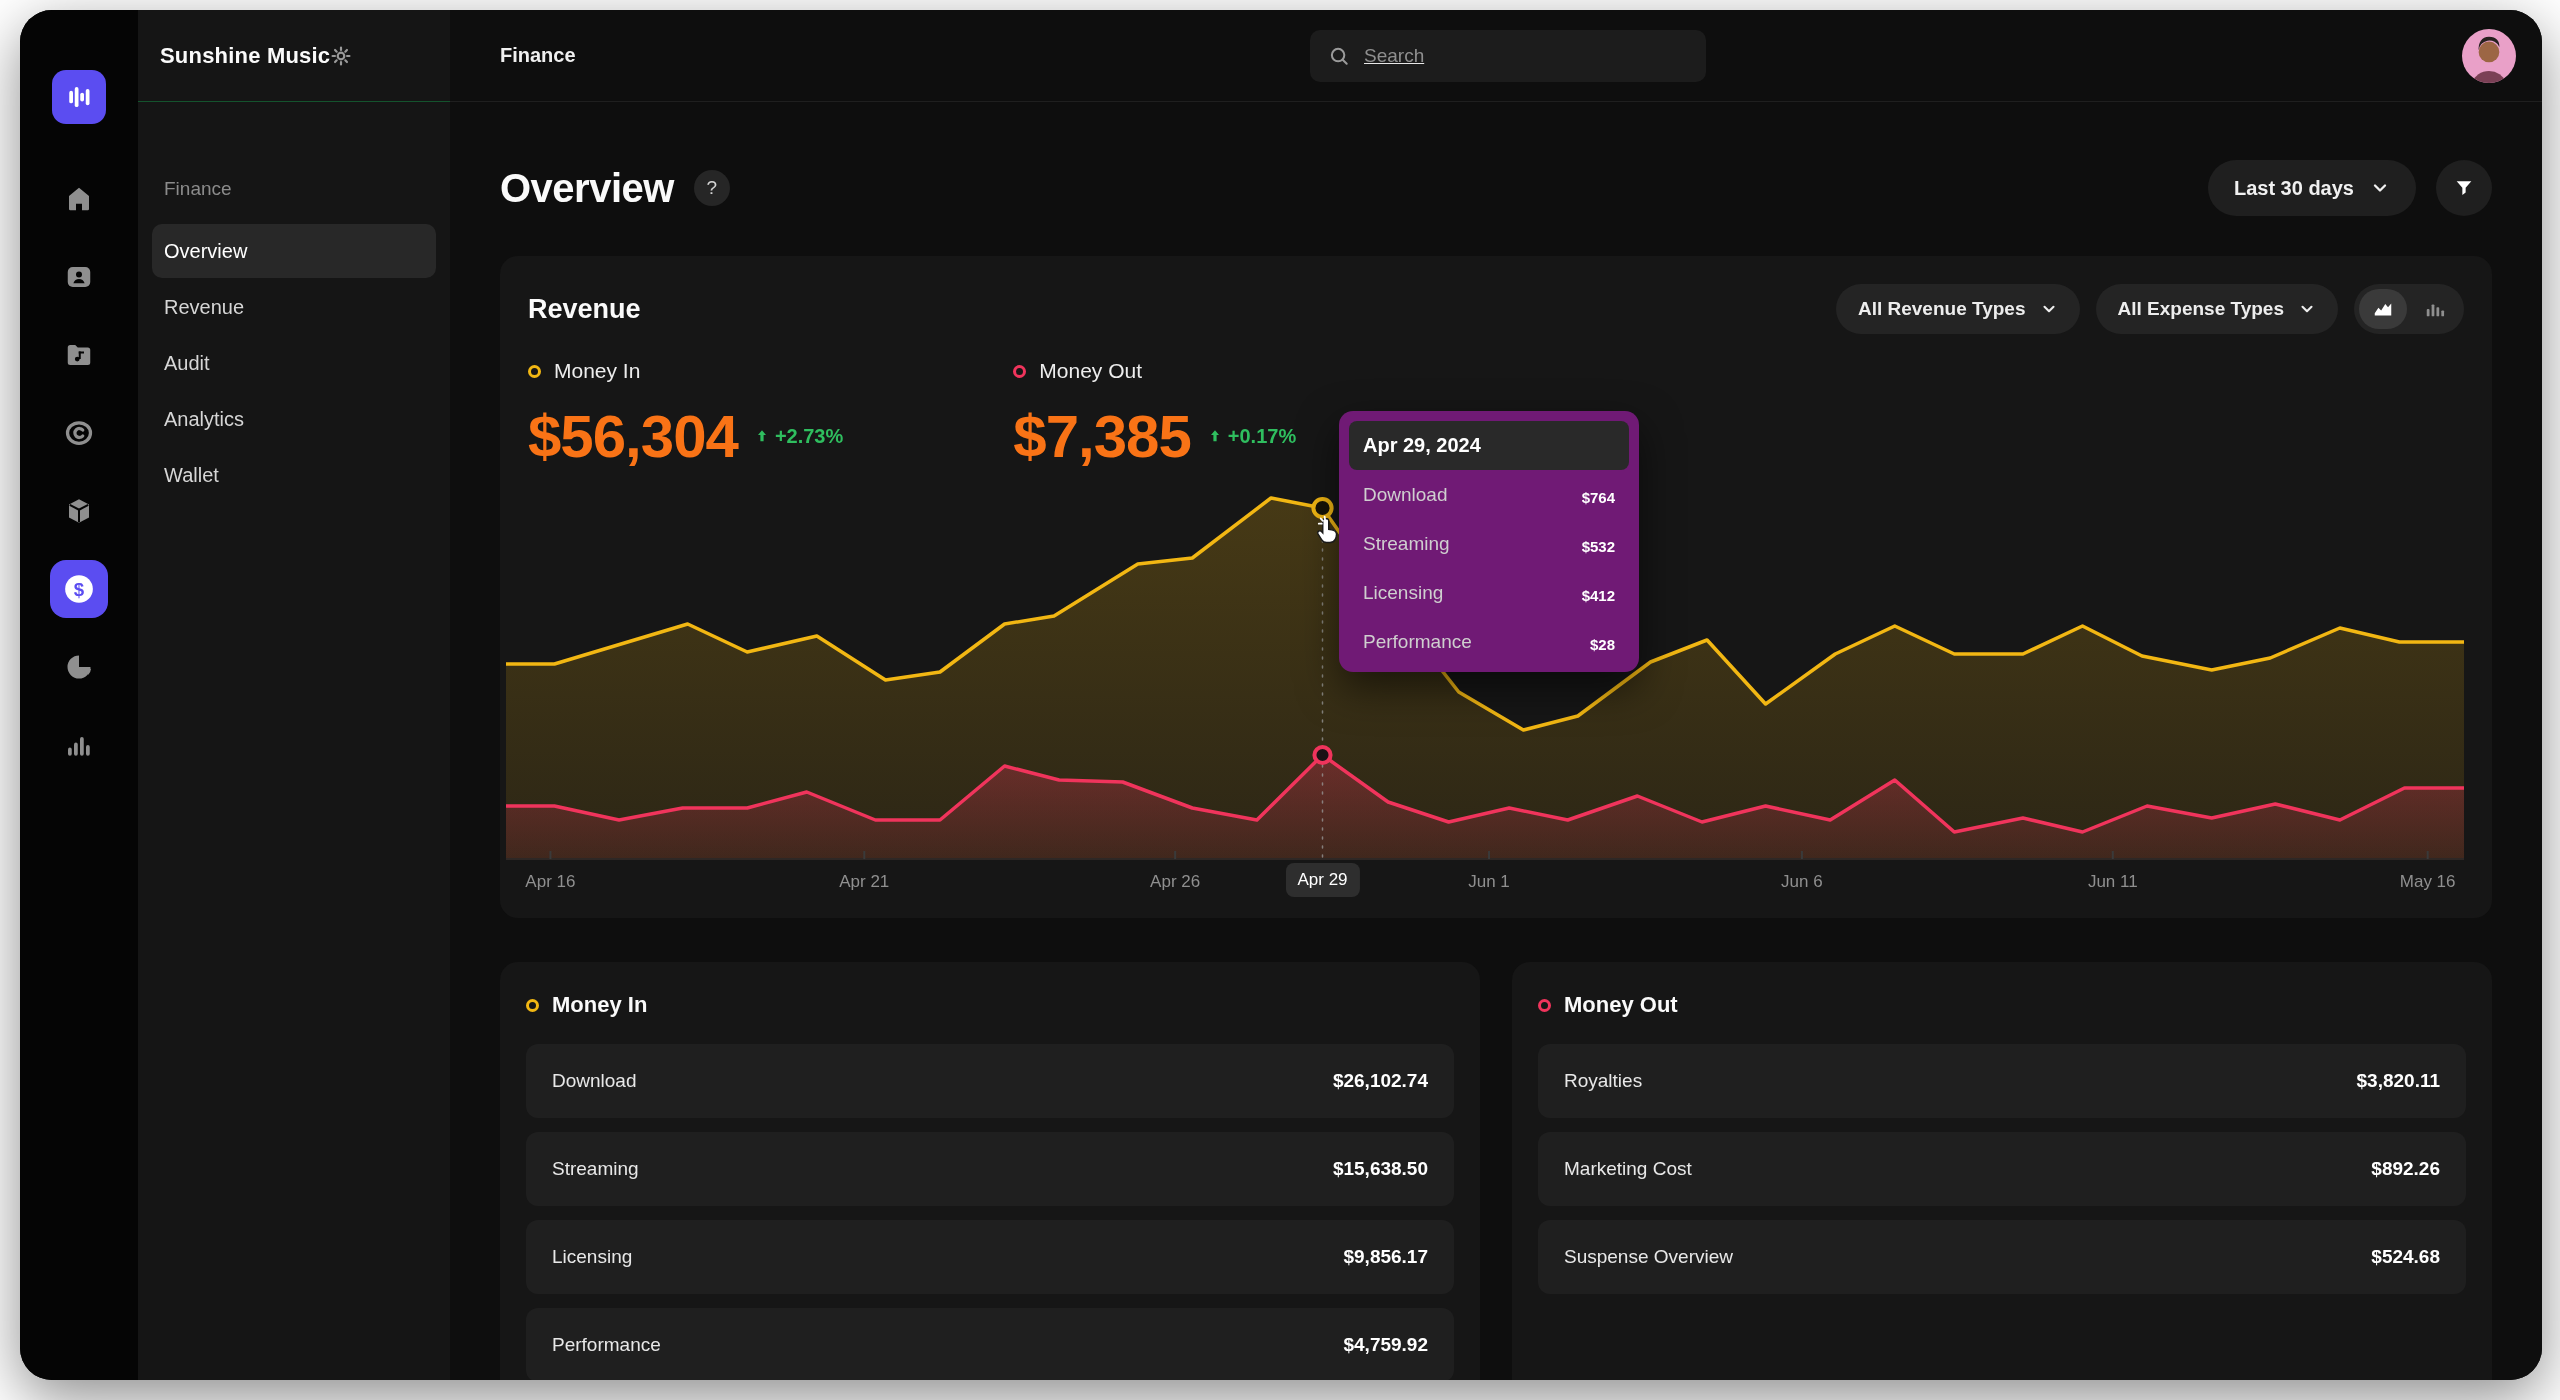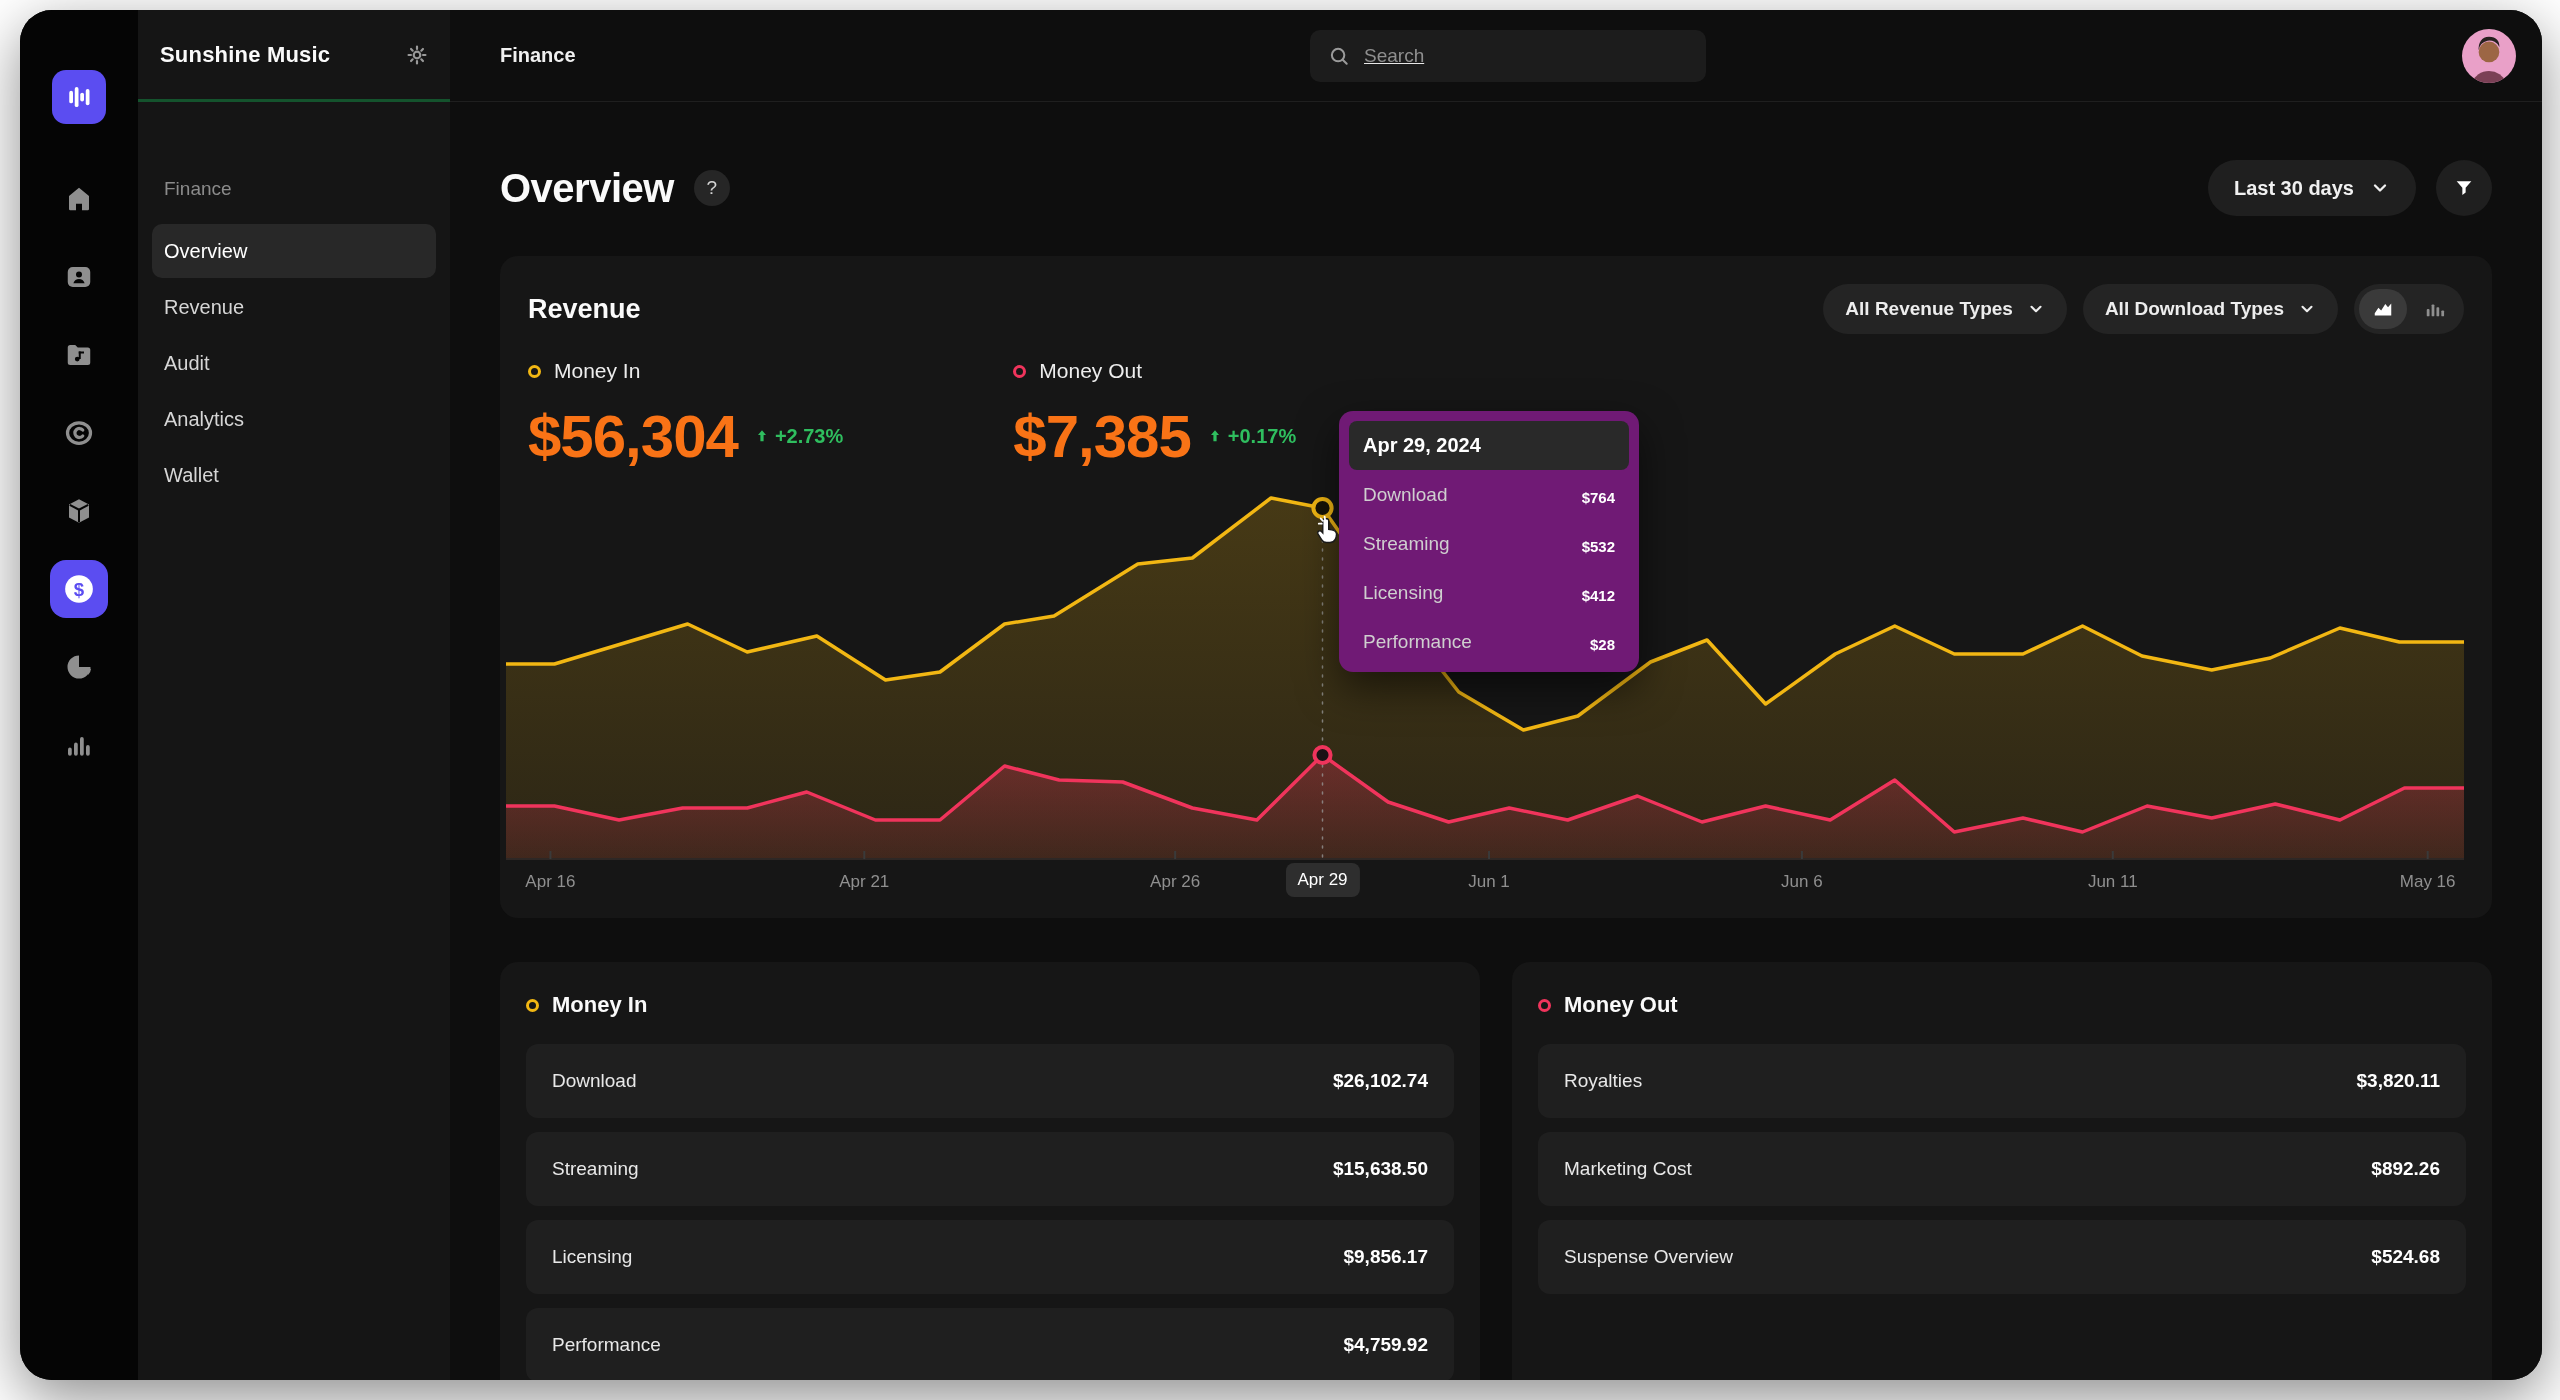--- a/index.html
+++ b/index.html
@@ -13,22 +13,22 @@
 
   
   .rail { grid-row:1/3; grid-column:1; background:#050505; display:flex; flex-direction:column; align-items:center; padding-top:60px; }
   .logo-tile { width:54px; height:54px; border-radius:14px; background:#5B4DF1; display:flex; align-items:center; justify-content:center; cursor:pointer; }
   .rail-nav { margin-top:46px; display:flex; flex-direction:column; gap:20px; align-items:center; }
   .rail-btn { width:58px; height:58px; border:none; background:transparent; border-radius:16px; color:#8f8f8f;
               display:flex; align-items:center; justify-content:center; cursor:pointer; }
   .rail-btn.active { background:#5B4DF1; color:#ffffff; }
 
   
-  .side-head { grid-row:1; grid-column:2; background:#151515; border-bottom:3px solid #14532d;
-               display:flex; align-items:center; justify-content:space-between; padding:0 22px; }
+  .side-head { grid-row:1; grid-column:2; background:#151515; border-bottom:1px solid #14532d;
+               display:flex; align-items:center; justify-content:flex-start; padding:0 22px; }
   .brand-name { font-size:22px; font-weight:700; color:#fafafa; letter-spacing:.2px; }
   .gear-btn { background:none; border:none; color:#9a9a9a; cursor:pointer; display:flex; }
   .sidebar { grid-row:2; grid-column:2; background:#151515; padding:76px 14px 0; }
   .section-label { color:#8b8b8b; font-size:19px; padding:0 12px; margin-bottom:24px; }
   .side-item { height:54px; display:flex; align-items:center; padding:0 12px; border-radius:10px;
                color:#d6d6d6; font-size:20px; margin-bottom:2px; cursor:pointer; }
   .side-item.active { background:#282828; color:#ffffff; }
 
   
   .topbar { grid-row:1; grid-column:3; background:#0e0e0e; border-bottom:1px solid #1f1f1f;
@@ -244,21 +244,21 @@
     <section class="revenue-card">
       <div class="rev-head">
         <h2 class="rev-title">Revenue</h2>
         <button class="type-pill">
           <span>All Revenue Types</span>
           <svg width="18" height="18" viewBox="0 0 24 24">
               <path d="M6 9l6 6 6-6" fill="none" stroke="currentColor" stroke-width="2.8" stroke-linecap="round" stroke-linejoin="round"></path>
             </svg>
         </button>
         <button class="type-pill">
-          <span>All Download Types</span>
+          <span>All Expense Types</span>
           <svg width="18" height="18" viewBox="0 0 24 24">
               <path d="M6 9l6 6 6-6" fill="none" stroke="currentColor" stroke-width="2.8" stroke-linecap="round" stroke-linejoin="round"></path>
             </svg>
         </button>
         <div class="seg">
           <button class="seg-btn active">
             <svg width="22" height="22" viewBox="0 0 24 24">
                 <path d="M3 16.5l4-6 3 3 4.5-7 3 3.5 3.5-4V19H3z" fill="#ffffff"></path>
               </svg>
           </button>

